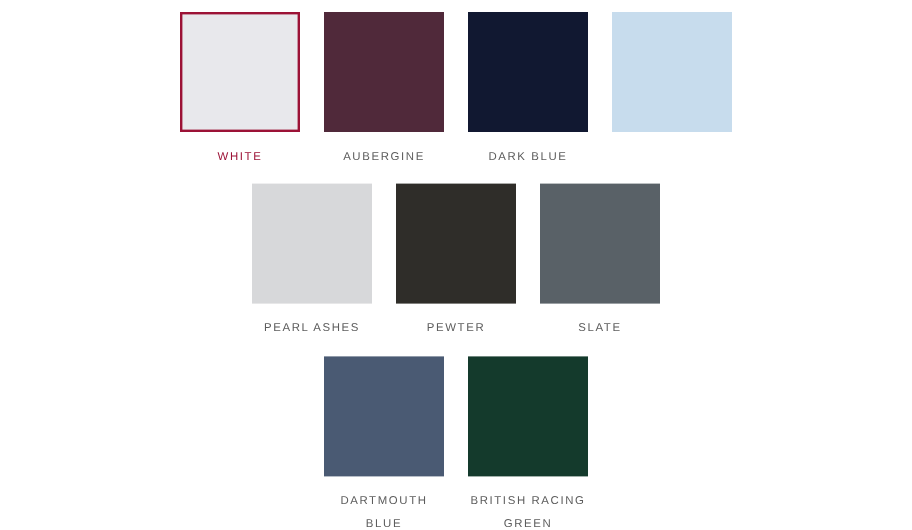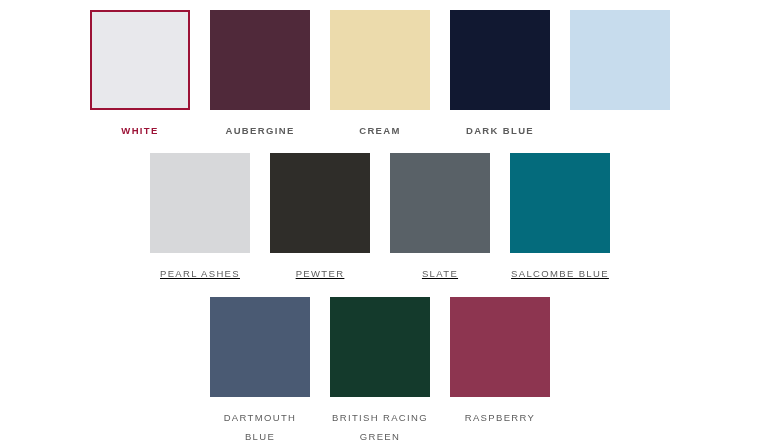--- a/index.html
+++ b/index.html
@@ -58,40 +58,36 @@
     text-transform: uppercase;
     white-space: pre-line;
     font-family: "Liberation Sans", sans-serif;
   }
 
   .swatch-cell.is-selected .swatch-label {
     color: #9c1236;
   }
 
   
-  #row-1 { padding-top: 10px; font-weight: bold; }
-  #row-2 { padding-top: 13px; text-decoration: underline; }
+  #row-1 { padding-top: 10px; }
+  #row-2 { padding-top: 13px; }
   #row-3 { padding-top: 14px; }
 </style>
 </head>
 <body>
 
 <div id="swatch-grid">
     <div class="swatch-row" id="row-1">
       <div class="swatch-cell is-selected">
         <div class="swatch-chip" style="background-color: rgb(232, 232, 236);"></div>
         <div class="swatch-label">WHITE</div>
       </div>
       <div class="swatch-cell">
         <div class="swatch-chip" style="background-color: rgb(80, 41, 58);"></div>
         <div class="swatch-label">AUBERGINE</div>
-      </div>
-      <div class="swatch-cell">
-        <div class="swatch-chip" style="background-color: rgb(236, 219, 172);"></div>
-        <div class="swatch-label">CREAM</div>
       </div>
       <div class="swatch-cell">
         <div class="swatch-chip" style="background-color: rgb(17, 24, 49);"></div>
         <div class="swatch-label">DARK BLUE</div>
       </div>
       <div class="swatch-cell">
         <div class="swatch-chip" style="background-color: rgb(199, 220, 237);"></div>
       </div>
     </div>
     <div class="swatch-row" id="row-2">
@@ -100,34 +96,26 @@
         <div class="swatch-label">PEARL ASHES</div>
       </div>
       <div class="swatch-cell">
         <div class="swatch-chip" style="background-color: rgb(47, 45, 41);"></div>
         <div class="swatch-label">PEWTER</div>
       </div>
       <div class="swatch-cell">
         <div class="swatch-chip" style="background-color: rgb(89, 97, 103);"></div>
         <div class="swatch-label">SLATE</div>
       </div>
-      <div class="swatch-cell">
-        <div class="swatch-chip" style="background-color: rgb(4, 107, 124);"></div>
-        <div class="swatch-label">SALCOMBE BLUE</div>
-      </div>
     </div>
     <div class="swatch-row" id="row-3">
       <div class="swatch-cell">
         <div class="swatch-chip" style="background-color: rgb(74, 90, 115);"></div>
         <div class="swatch-label">DARTMOUTH
 BLUE</div>
       </div>
       <div class="swatch-cell">
         <div class="swatch-chip" style="background-color: rgb(20, 58, 44);"></div>
         <div class="swatch-label">BRITISH RACING
 GREEN</div>
       </div>
-      <div class="swatch-cell">
-        <div class="swatch-chip" style="background-color: rgb(141, 53, 80);"></div>
-        <div class="swatch-label">RASPBERRY</div>
-      </div>
     </div>
   </div>
 
 </body></html>

